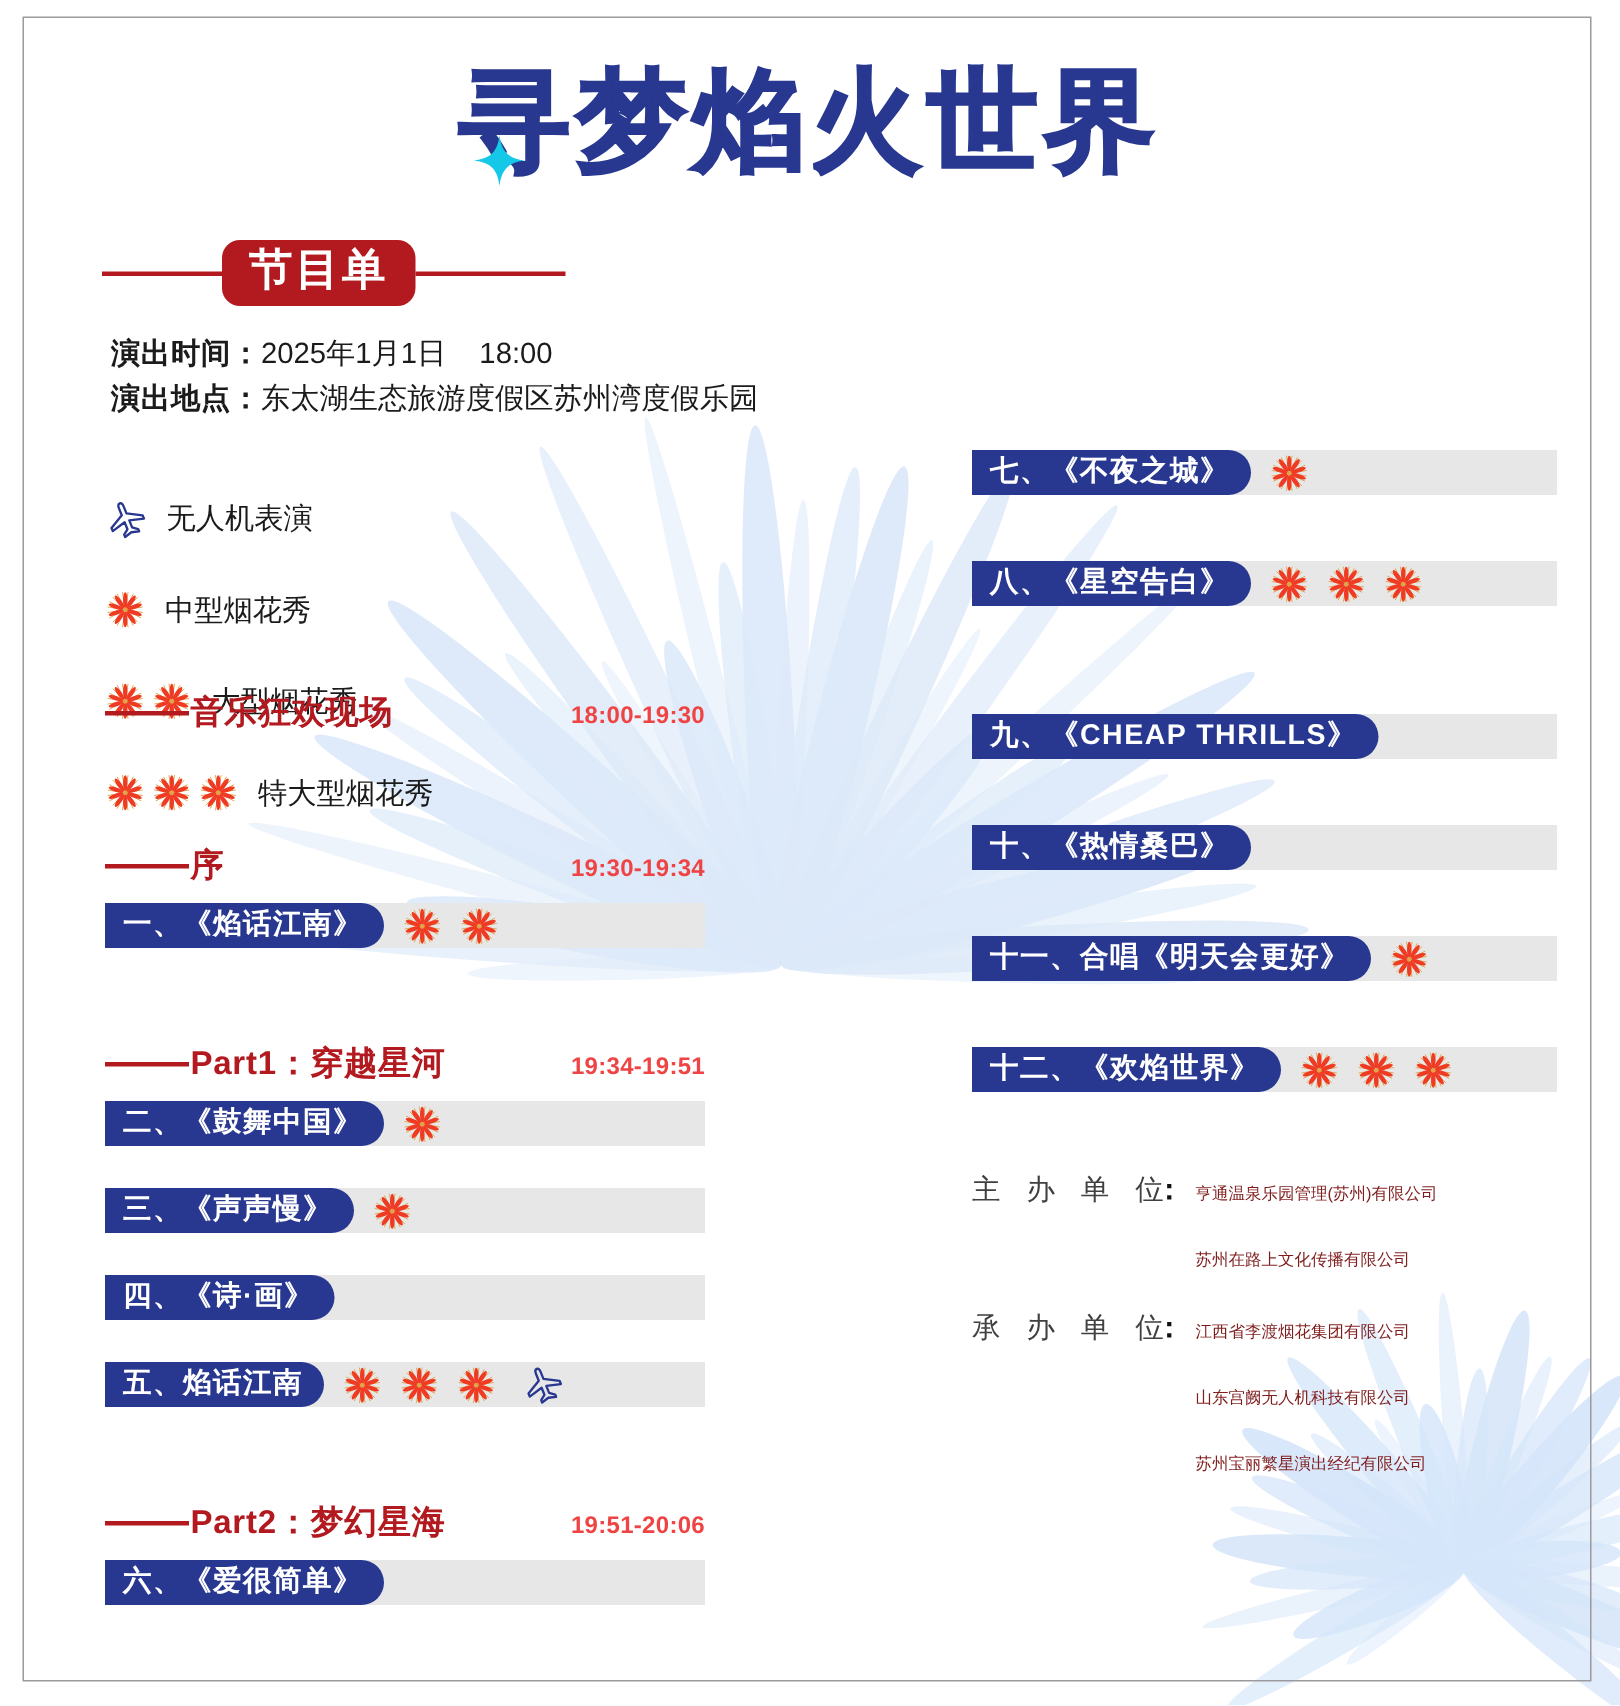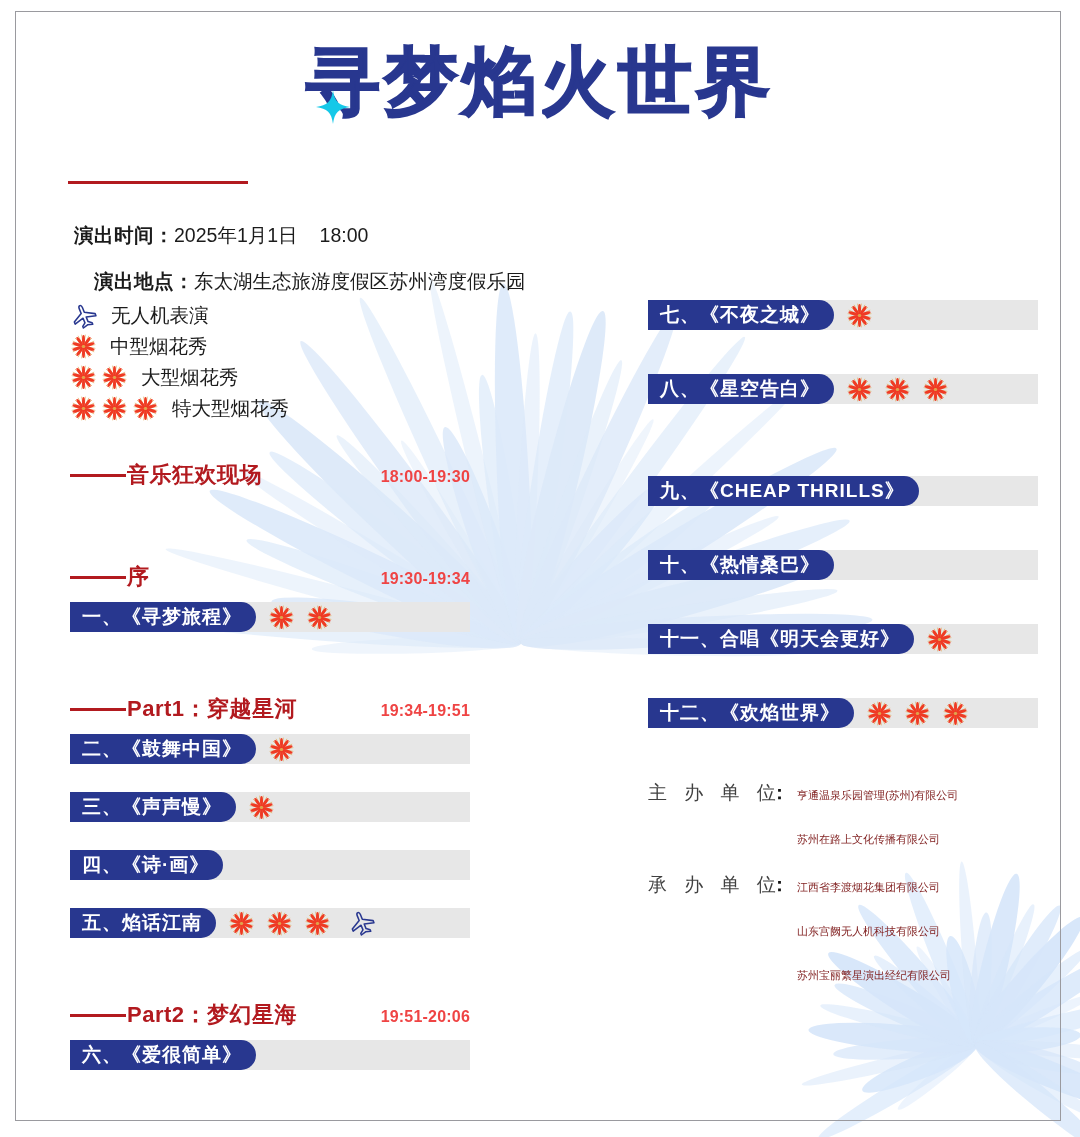--- a/index.html
+++ b/index.html
@@ -72,26 +72,26 @@
     padding:4px 18px 7px 18px;
     border-radius:12px;
     line-height:1.12;
     white-space:nowrap;
   }
 
   
   .info{position:absolute;left:74px;z-index:3;font-size:19.5px;color:#1b1b1b;white-space:nowrap;}
   .info .lbl{font-weight:bold;letter-spacing:.5px;}
   .info.i1{top:222px;}
-  .info.i2{top:268px;margin-left:20px;}
+  .info.i2{top:252px;}
   .info .gap{display:inline-block;width:22px;}
 
   
   .legend{position:absolute;left:70px;top:300px;z-index:3;}
-  .legend-row{display:flex;align-items:center;height:31px;}
+  .legend-row{display:flex;align-items:center;height:31px;margin-top:30px;}
   .legend-row .icons{display:flex;align-items:center;}
   .legend-row .lbl{font-size:19.5px;color:#1b1b1b;margin-left:9px;white-space:nowrap;}
 
   
   .fw{width:27px;height:27px;display:inline-block;flex:0 0 auto;margin-right:4px;}
   .drone{width:28px;height:28px;display:inline-block;flex:0 0 auto;margin-right:4px;}
 
   
   .col{position:absolute;z-index:3;}
   .col-left{left:70px;top:460px;width:400px;}
@@ -236,20 +236,21 @@
     <div class="title">
       <span>寻梦焰火世界</span>
       <svg class="sparkle" viewBox="0 0 40 40">
         <path d="M20 0 C21.5 13 27 18.5 40 20 C27 21.5 21.5 27 20 40 C18.5 27 13 21.5 0 20 C13 18.5 18.5 13 20 0 Z" fill="#15c8e8"></path>
       </svg>
     </div>
   </div>
 
   <div class="banner-row">
     <span class="banner-line left"></span>
+    <span class="banner-pill">节目单</span>
     <span class="banner-line right"></span>
   </div>
 
   <div class="info i1">
     <span class="lbl">演出时间：</span><span>2025年1月1日</span><span class="gap"></span><span>18:00</span>
   </div>
   <div class="info i2">
     <span class="lbl">演出地点：</span><span>东太湖生态旅游度假区苏州湾度假乐园</span>
   </div>
 
@@ -487,21 +488,21 @@
       </div>
       <div class="spacer-sm"></div>
       <div class="spacer-xl"></div>
       <div class="sec">
         <span class="dash"></span>
         <span class="sec-title">序</span>
         <span class="sec-time">19:30-19:34</span>
       </div>
       <div class="spacer-sm"></div>
       <div class="prow">
-        <span class="pill">一、《寻梦旅程》</span>
+        <span class="pill">一、《焰话江南》</span>
         <span class="marks">
           <svg class="fw" viewBox="0 0 100 100">
             <line x1="50" y1="50" x2="50" y2="7" stroke="#e0a44a" stroke-width="2.2" stroke-linecap="round" transform="rotate(9 50 50)"></line>
             <line x1="50" y1="50" x2="50" y2="7" stroke="#e0a44a" stroke-width="2.2" stroke-linecap="round" transform="rotate(27 50 50)"></line>
             <line x1="50" y1="50" x2="50" y2="7" stroke="#e0a44a" stroke-width="2.2" stroke-linecap="round" transform="rotate(45 50 50)"></line>
             <line x1="50" y1="50" x2="50" y2="7" stroke="#e0a44a" stroke-width="2.2" stroke-linecap="round" transform="rotate(63 50 50)"></line>
             <line x1="50" y1="50" x2="50" y2="7" stroke="#e0a44a" stroke-width="2.2" stroke-linecap="round" transform="rotate(81 50 50)"></line>
             <line x1="50" y1="50" x2="50" y2="7" stroke="#e0a44a" stroke-width="2.2" stroke-linecap="round" transform="rotate(99 50 50)"></line>
             <line x1="50" y1="50" x2="50" y2="7" stroke="#e0a44a" stroke-width="2.2" stroke-linecap="round" transform="rotate(117 50 50)"></line>
             <line x1="50" y1="50" x2="50" y2="7" stroke="#e0a44a" stroke-width="2.2" stroke-linecap="round" transform="rotate(135 50 50)"></line>

